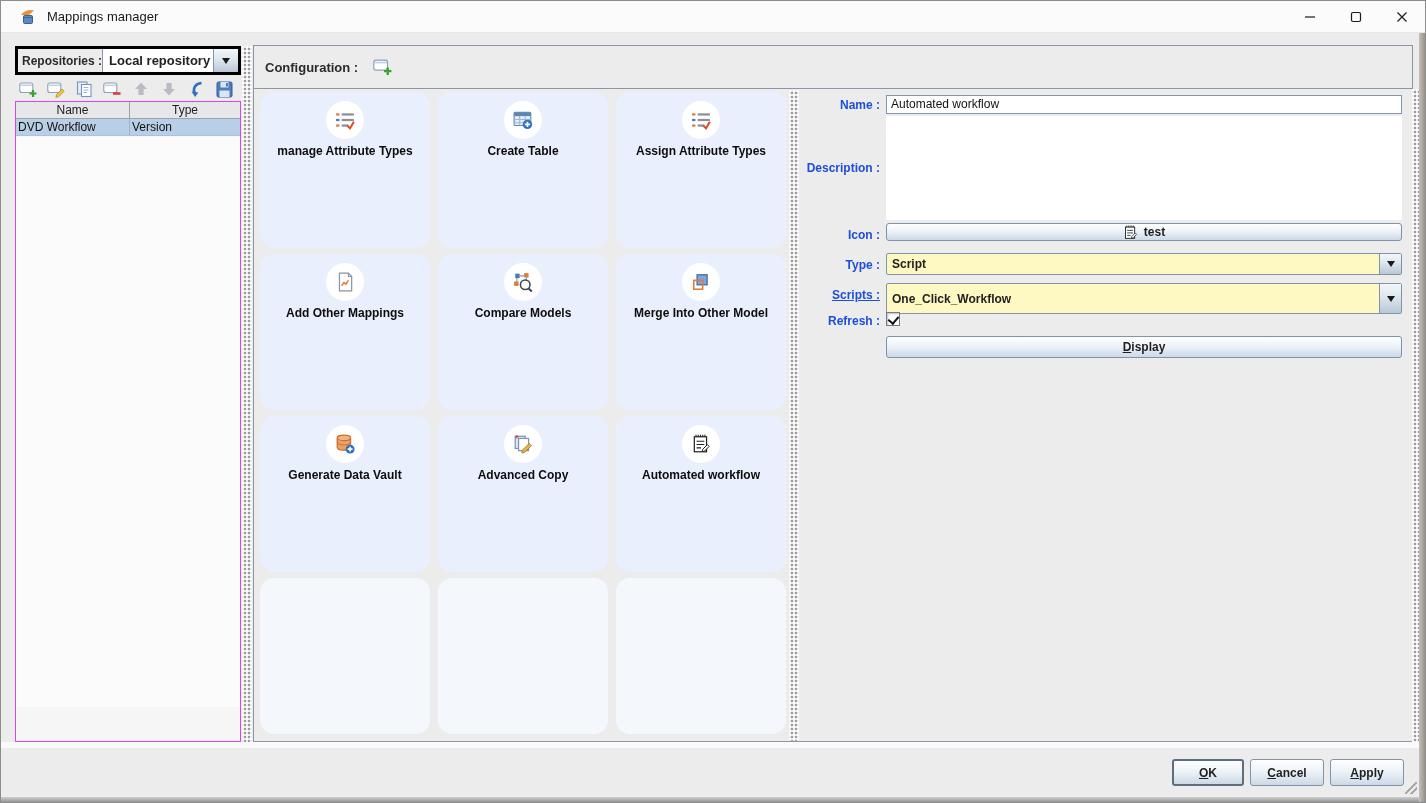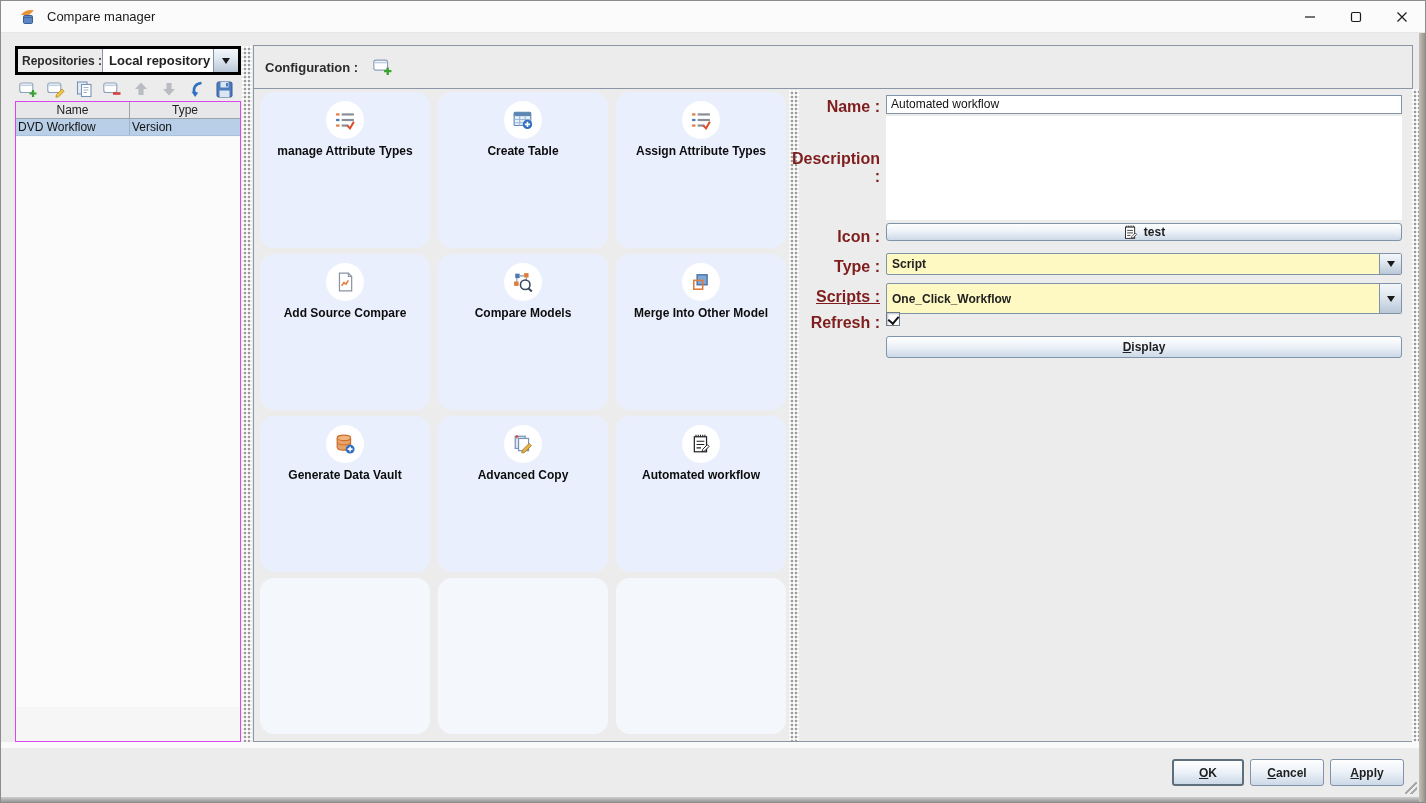--- a/index.html
+++ b/index.html
@@ -61,21 +61,21 @@
   
   .cards-panel{position:absolute;left:0;top:44px;width:535px;bottom:0;overflow:hidden;padding:2px 0 0 6px;
      display:grid;grid-template-columns:repeat(3,170px);gap:6px 8px;grid-auto-rows:156px;align-content:start;}
   .card{border-radius:14px;background:#e9effc;}
   .card.empty{background:#f4f8fd;}
   .circ{width:38px;height:38px;border-radius:50%;background:#fff;margin:9px auto 5px;display:flex;align-items:center;justify-content:center;}
   .clabel{text-align:center;font-weight:bold;font-size:12px;color:#0d0d0d;padding:0 6px;}
 
   
   .form-panel{position:absolute;left:546px;top:44px;width:614px;bottom:0;}
-  .flabel{position:absolute;left:0;width:80px;text-align:right;font-weight:bold;font-size:16px;color:#7f1d1d;}
+  .flabel{position:absolute;left:0;width:80px;text-align:right;font-weight:bold;font-size:12px;color:#1d4ed8;}
   .fctl{position:absolute;left:86px;width:516px;}
   .name-input{height:19px;border:1px solid #8494ab;font-size:12px;padding:1px 4px;width:100%;background:#fff;color:#111;outline:none;}
   .desc-area{height:104px;width:100%;border:none;background:#fff;resize:none;font-size:12px;padding:2px 4px;outline:none;}
   .npicon{margin-right:6px;display:flex;}
 
   
   .white-band{position:absolute;left:0;top:741px;right:0;height:6px;background:#fafafa;}
   .footer-btn{position:absolute;top:758px;height:27px;}
   .footer-btn.default{border:2px solid #5f6e7d;}
   .resize-grip{position:absolute;right:8px;bottom:8px;width:12px;height:12px;
@@ -90,21 +90,21 @@
 <div class="window">
 
   <div class="titlebar">
     <span class="app-icon">
       <svg width="18" height="18" viewBox="0 0 18 18">
         <path d="M2 7 Q7 0.5 15 2.5 L10 7 Z" fill="#e8923a"></path>
         <rect x="4.5" y="7.5" width="9" height="8" rx="1.2" fill="#5b87c5" stroke="#3a5f94" stroke-width="1"></rect>
         <path d="M4.5 9.5 h9" stroke="#3a5f94" stroke-width="0.8"></path>
       </svg>
     </span>
-    <span class="titletext">Compare manager</span>
+    <span class="titletext">Mappings manager</span>
     <div class="win-controls">
       <div class="wc">
         <svg width="12" height="12" viewBox="0 0 12 12">
             <path d="M1 6 h10" stroke="#1a1a1a" stroke-width="1.2"></path>
           </svg>
       </div>
       <div class="wc">
         <svg width="12" height="12" viewBox="0 0 12 12">
             <rect x="1.5" y="1.5" width="9" height="9" rx="1.5" fill="none" stroke="#1a1a1a" stroke-width="1.2"></rect>
           </svg>
@@ -258,21 +258,21 @@
       </div>
 
       <div class="card">
         <div class="circ">
           <svg width="20" height="20" viewBox="0 0 18 18">
             <path d="M4 1 h8 l3 3 v13 h-11 z" fill="#fff" stroke="#8a94a3" stroke-width="1.1"></path>
             <path d="M12 1 v3 h3" fill="none" stroke="#8a94a3"></path>
             <path d="M6 12.5 l2-3 2 1.5 2-3.5" stroke="#e07b39" stroke-width="1.4" fill="none"></path>
           </svg>
         </div>
-        <div class="clabel">Add Source Compare</div>
+        <div class="clabel">Add Other Mappings</div>
       </div>
 
       <div class="card">
         <div class="circ">
           <svg width="20" height="20" viewBox="0 0 18 18">
             <rect x="2" y="1.5" width="4" height="4" fill="#4a7ab5"></rect>
             <rect x="10" y="1" width="4" height="4" fill="#e07b39"></rect>
             <rect x="1" y="8.5" width="4" height="4" fill="#e07b39"></rect>
             <path d="M6 3.5 H10 M3.5 5.5 V8.5 M12 5 v3" stroke="#8a94a3" stroke-width="1"></path>
             <circle cx="11" cy="11.5" r="4.3" fill="none" stroke="#3b485a" stroke-width="1.4"></circle>

